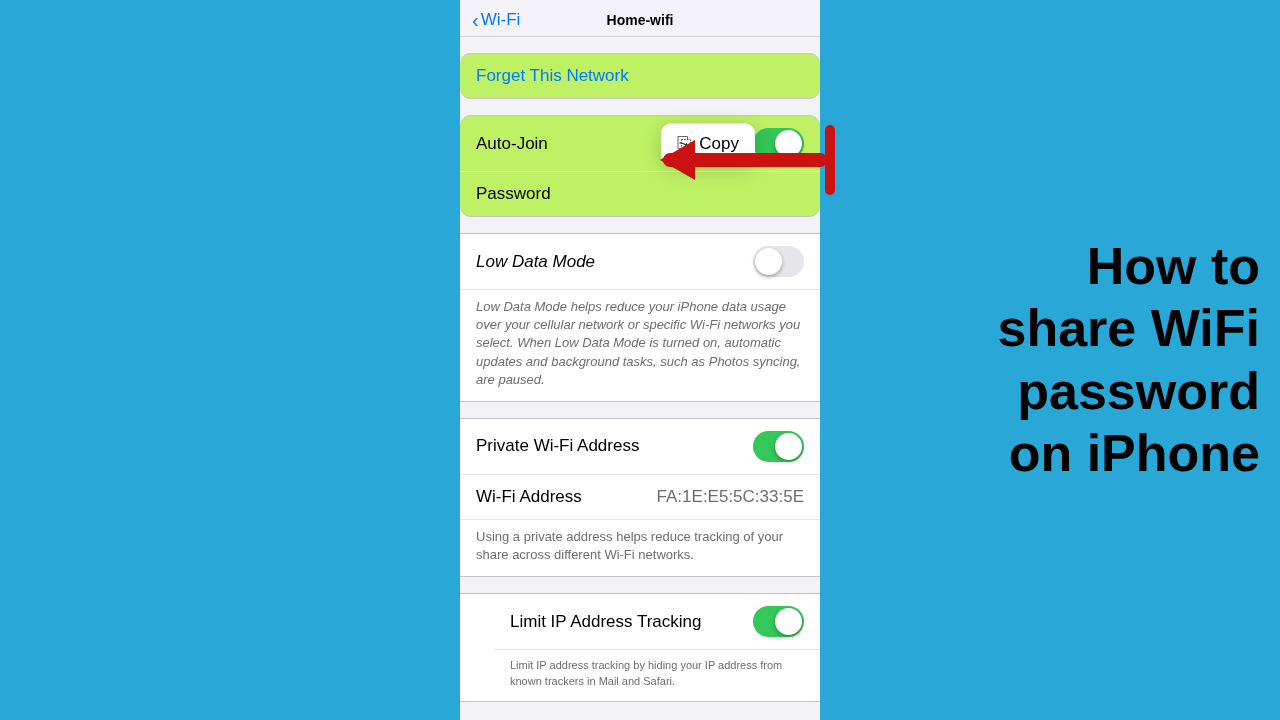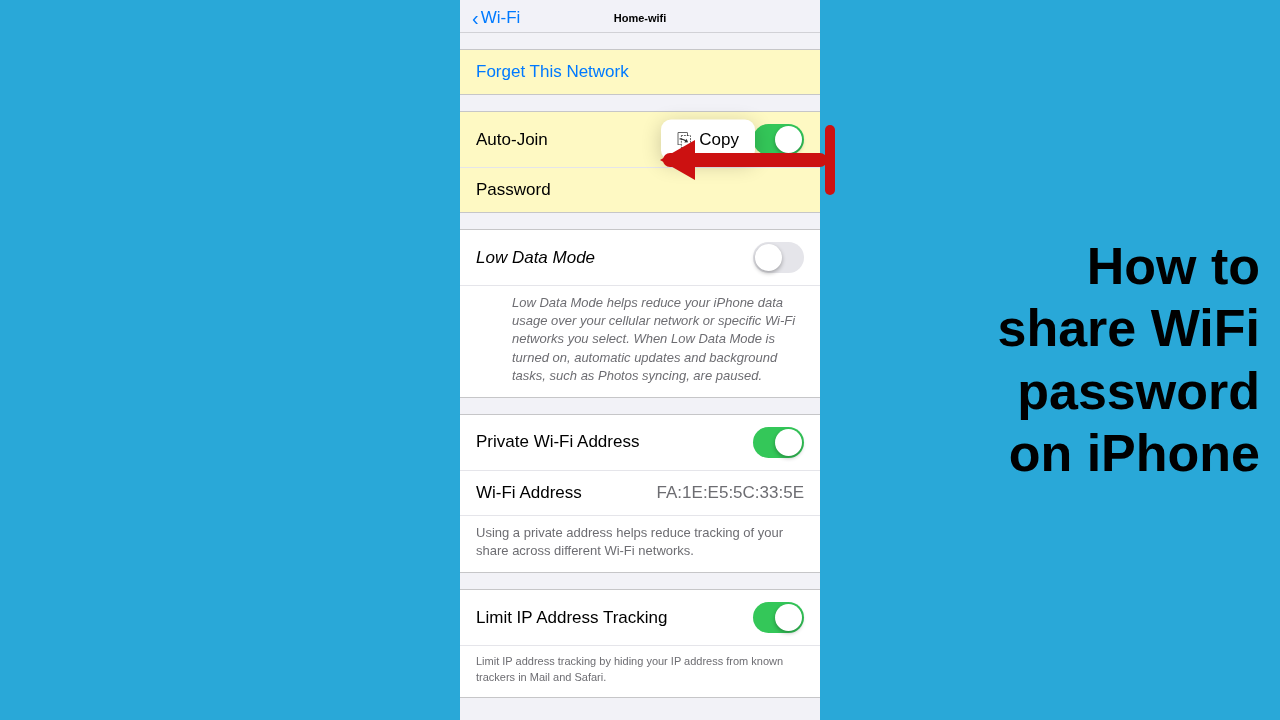--- a/index.html
+++ b/index.html
@@ -45,35 +45,36 @@
       align-items: center;
       gap: 2px;
     }
 
     .nav-back-chevron {
       font-size: 20px;
       line-height: 1;
     }
 
     .nav-title {
-      font-size: 11px;
+      font-size: 14px;
       font-weight: 600;
       color: #000;
     }
 
     
     .content {
       padding: 0;
     }
 
     .section {
-      background: #fef9c3;
+      background: #bef264;
       margin: 16px 0 0;
       border-top: 1px solid #c6c6c8;
       border-bottom: 1px solid #c6c6c8;
+      border-radius: 11px;
     }
 
     .section-row {
       padding: 12px 16px;
       display: flex;
       align-items: center;
       justify-content: space-between;
       border-bottom: 1px solid #e5e5ea;
       position: relative;
       min-height: 44px;
@@ -174,21 +175,20 @@
       justify-content: space-between;
       border-bottom: 1px solid #e5e5ea;
       min-height: 44px;
     }
 
     .low-data-description {
       padding: 8px 16px 12px;
       font-size: 13px;
       color: #6d6d72;
       line-height: 1.4;
-      margin-left: 36px;
     }
 
     
     .private-section {
       background: #fff;
       margin: 16px 0 8px;
       border-top: 1px solid #c6c6c8;
       border-bottom: 1px solid #c6c6c8;
     }
 
@@ -203,20 +203,21 @@
       color: #6d6d72;
       line-height: 1.4;
     }
 
     
     .limit-section {
       background: #fff;
       margin: 16px 0 0;
       border-top: 1px solid #c6c6c8;
       border-bottom: 1px solid #c6c6c8;
+      padding-left: 34px;
     }
 
     .limit-description {
       padding: 8px 16px 12px;
       font-size: 11px;
       color: #6d6d72;
       line-height: 1.4;
     }
 
     

